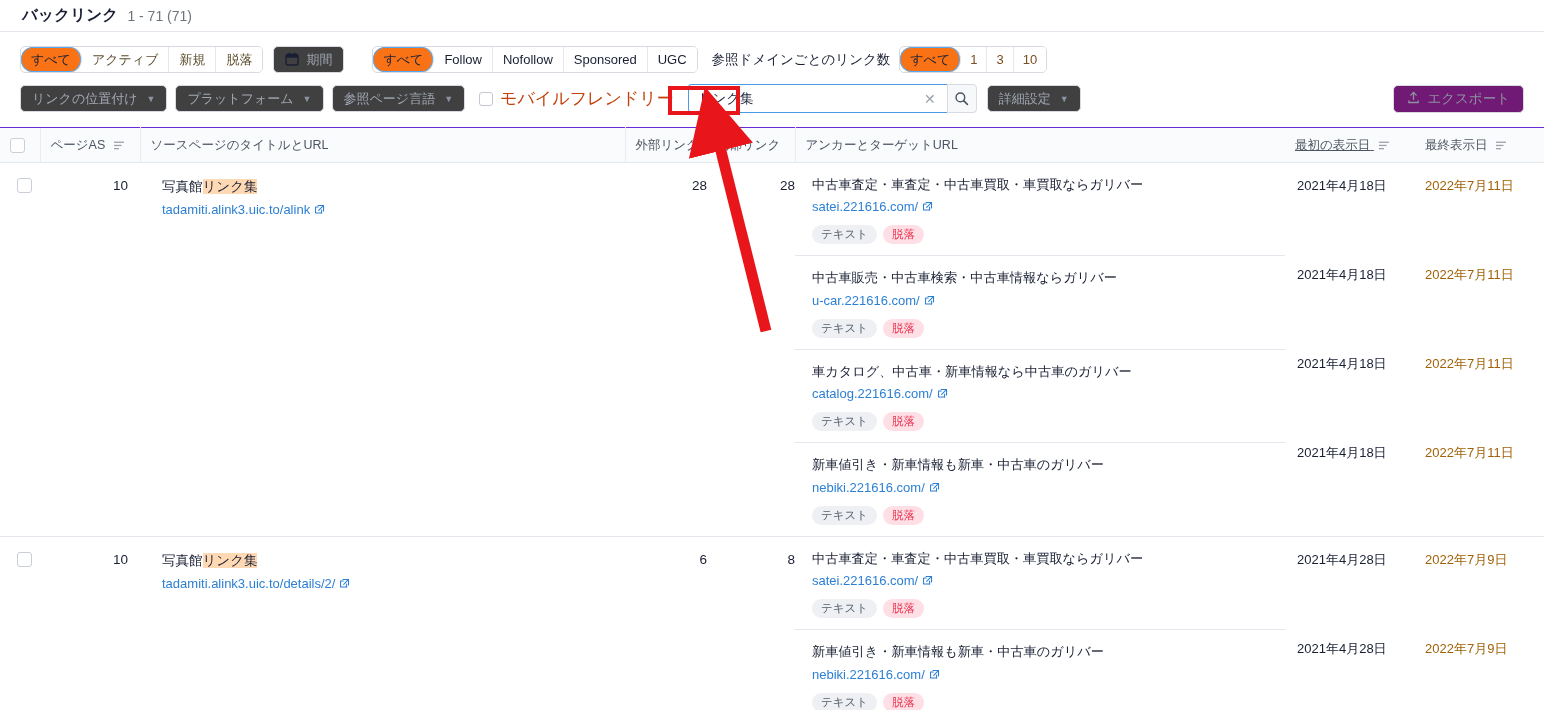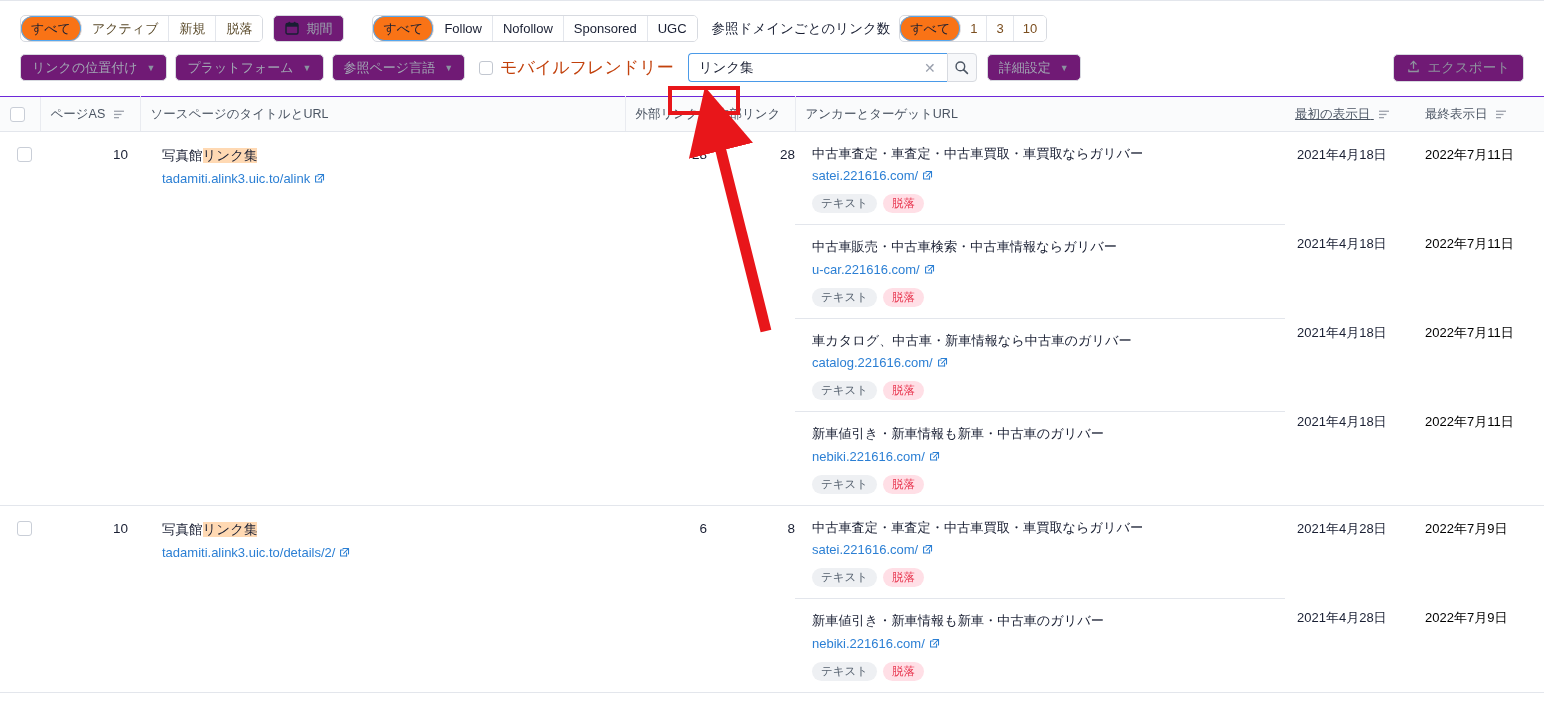--- a/index.html
+++ b/index.html
@@ -40,21 +40,21 @@
     background: #f97316; color: #191f33;
     box-shadow: inset 0 0 0 1px #55a8f0;
     border-radius: 12px;
   }
   .seg .sgi.num { padding: 0 9px; color: #7b4e1f; }
   .seg .sgi.ja { color: #5a4a2a; }
 
   .pill {
     display: inline-flex; align-items: center; gap: 7px;
     height: 27px; padding: 0 11px;
-    border: 1px solid #d7dae0; border-radius: 5px; background: #701a75;
+    border: 1px solid #d7dae0; border-radius: 5px; background: #404040;
     font-size: 13px; color: #191f33; cursor: pointer; white-space: nowrap;
   }
   .pill.muted { color: #a2a8b4; }
   .pill .cal { font-size: 14px; color: #191f33; line-height: 1; }
   .pill .chev { font-size: 9px; color: #6b7280; margin-left: 2px; }
   .pill.muted .chev { color: #8b92a0; }
 
   .group-label { font-size: 13.5px; color: #191f33; margin: 0 9px 0 14px; white-space: nowrap; }
 
   .gap10 { width: 10px; } .gap8 { width: 8px; } .gap14 { width: 14px; }
@@ -121,37 +121,41 @@
   .anchor-url { font-size: 13px; color: #2b7fd4; margin-top: 5px; display: inline-block; }
   .badges { margin-top: 8px; }
   .badge {
     display: inline-block; font-size: 11.5px; padding: 2px 9px; border-radius: 10px; margin-right: 6px;
   }
   .badge.text { background: #eef0f3; color: #55606e; }
   .badge.lost { background: #ffdfe6; color: #e8344e; }
 
   .date-block { padding: 14px 0 0 0; font-size: 13px; height: 89px; }
   .date-first { color: #191f33; }
-  .date-last  { color: #000000; }
+  .date-last  { color: #a16207; }
 
   .dcell { padding-left: 12px; }
   .dcell2 { padding-left: 10px; }
 
   
   .anno-box {
     position: absolute; left: 668px; top: 86px; width: 72px; height: 29px;
     border: 4px solid #e8161a; pointer-events: none;
   }
   .anno-arrow { position: absolute; left: 0; top: 0; pointer-events: none; }
 </style>
 </head>
 <body>
 
 <div class="page">
 
+  <div class="title-bar">
+    <span class="title-main">バックリンク</span>
+    <span class="title-count">1 - 71 (71)</span>
+  </div>
   <div class="hr"></div>
 
   <div class="filters">
 
     <div class="frow r1">
 
       <div class="seg">
         <div class="sgi active">すべて</div>
         <div class="sgi ja">アクティブ</div>
         <div class="sgi ja">新規</div>

